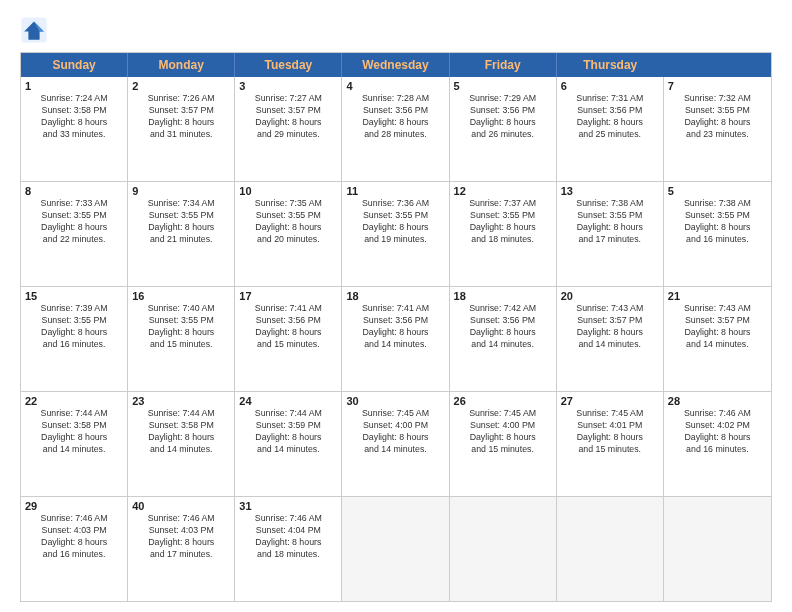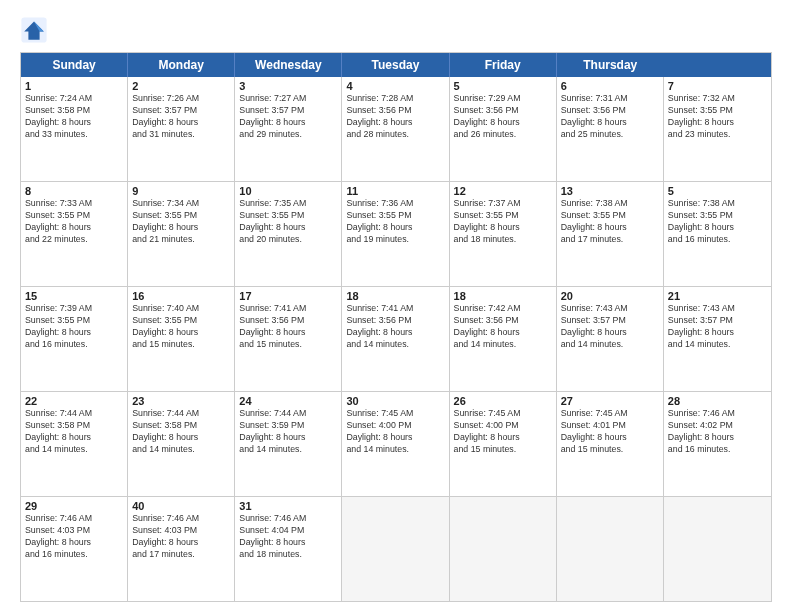--- a/index.html
+++ b/index.html
@@ -58,21 +58,21 @@
       display: flex;
       flex-direction: column;
       border: 1px solid #ccc;
     }
     .cal-header-row {
       display: grid;
       grid-template-columns: repeat(7, 1fr);
       background: #2962a8;
     }
     .cal-header-cell {
-      color: #ffffff;
+      color: #fdba74;
       font-size: 12px;
       font-weight: bold;
       text-align: center;
       padding: 5px 2px;
       border-right: 1px solid #5580c4;
     }
     .cal-header-cell:last-child { border-right: none; }
     .cal-body {
       flex: 1;
       display: flex;
@@ -99,20 +99,21 @@
       font-size: 11px;
       font-weight: bold;
       color: #222;
       display: block;
       margin-bottom: 1px;
     }
     .cell-text {
       font-size: 8.8px;
       color: #333;
       line-height: 1.35;
+      text-align: center;
     }
   </style>
 </head>
 <body>
 
 <div class="page">
   <div class="header">
     <div class="logo">
       <svg class="logo-icon" viewBox="0 0 40 40">
         <rect x="2" y="2" width="36" height="36" rx="4" fill="#e8f0fe"></rect>
@@ -127,22 +128,22 @@
     <div class="title-block">
       <div class="month-title"></div>
       <div class="subtitle"></div>
     </div>
   </div>
 
   <div class="calendar">
     <div class="cal-header-row">
     <div class="cal-header-cell">Sunday</div>
         <div class="cal-header-cell">Monday</div>
+        <div class="cal-header-cell">Tuesday</div>
         <div class="cal-header-cell">Wednesday</div>
-        <div class="cal-header-cell">Tuesday</div>
         <div class="cal-header-cell">Friday</div>
         <div class="cal-header-cell">Thursday</div>
       </div>
     <div class="cal-body">
     <div class="cal-row">
           <div class="cal-cell">
             <span class="day-num">1</span>
             <div class="cell-text">Sunrise: 7:24 AM<br>Sunset: 3:58 PM<br>Daylight: 8 hours<br>and 33 minutes.</div>
           </div>
           <div class="cal-cell">

